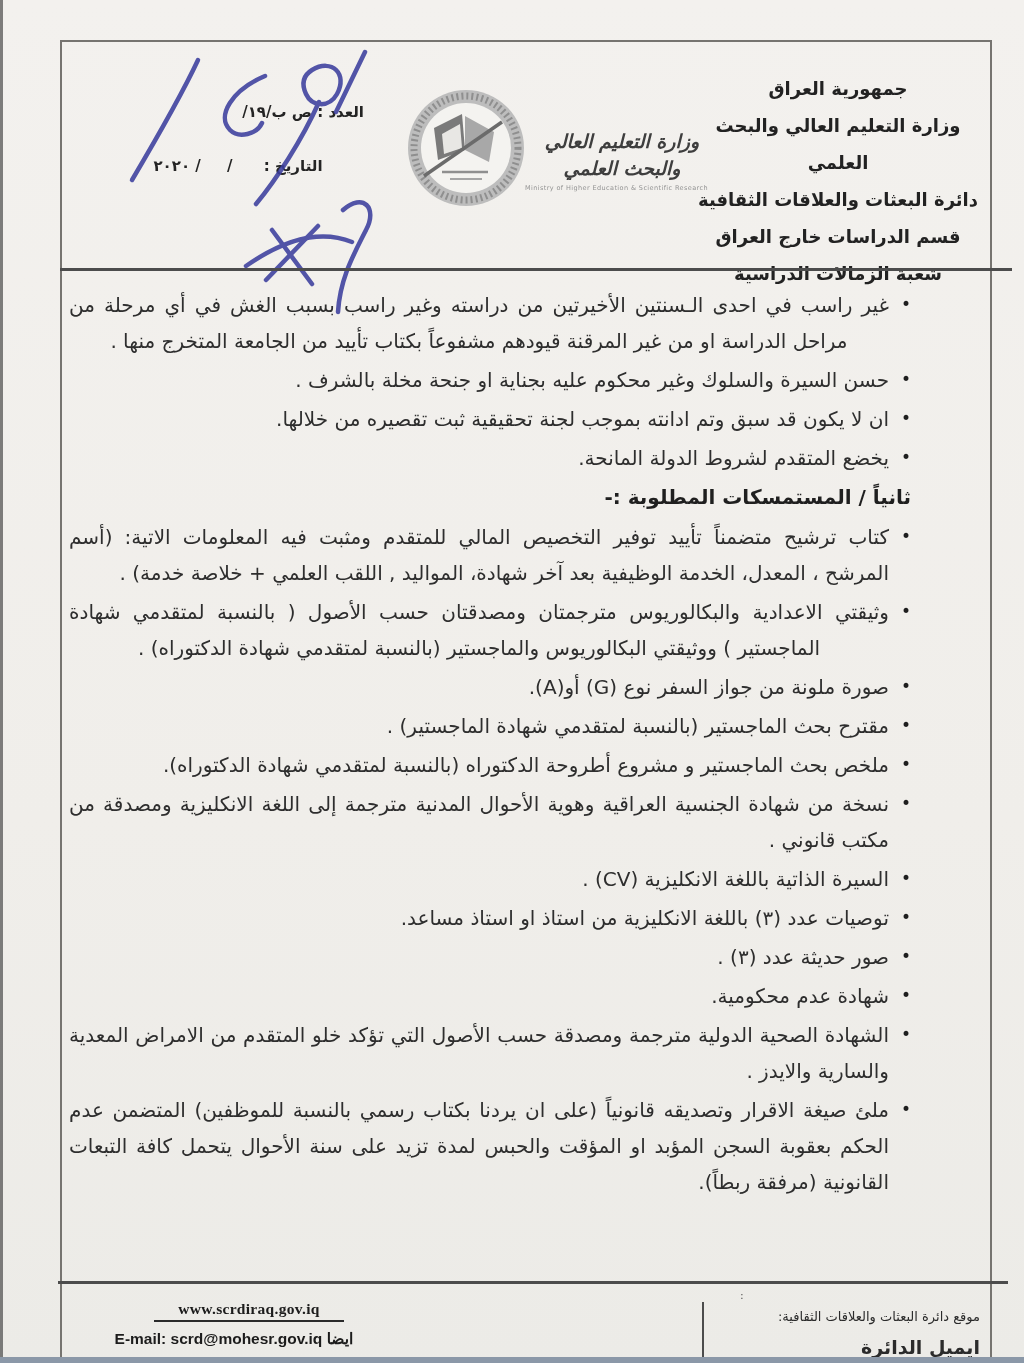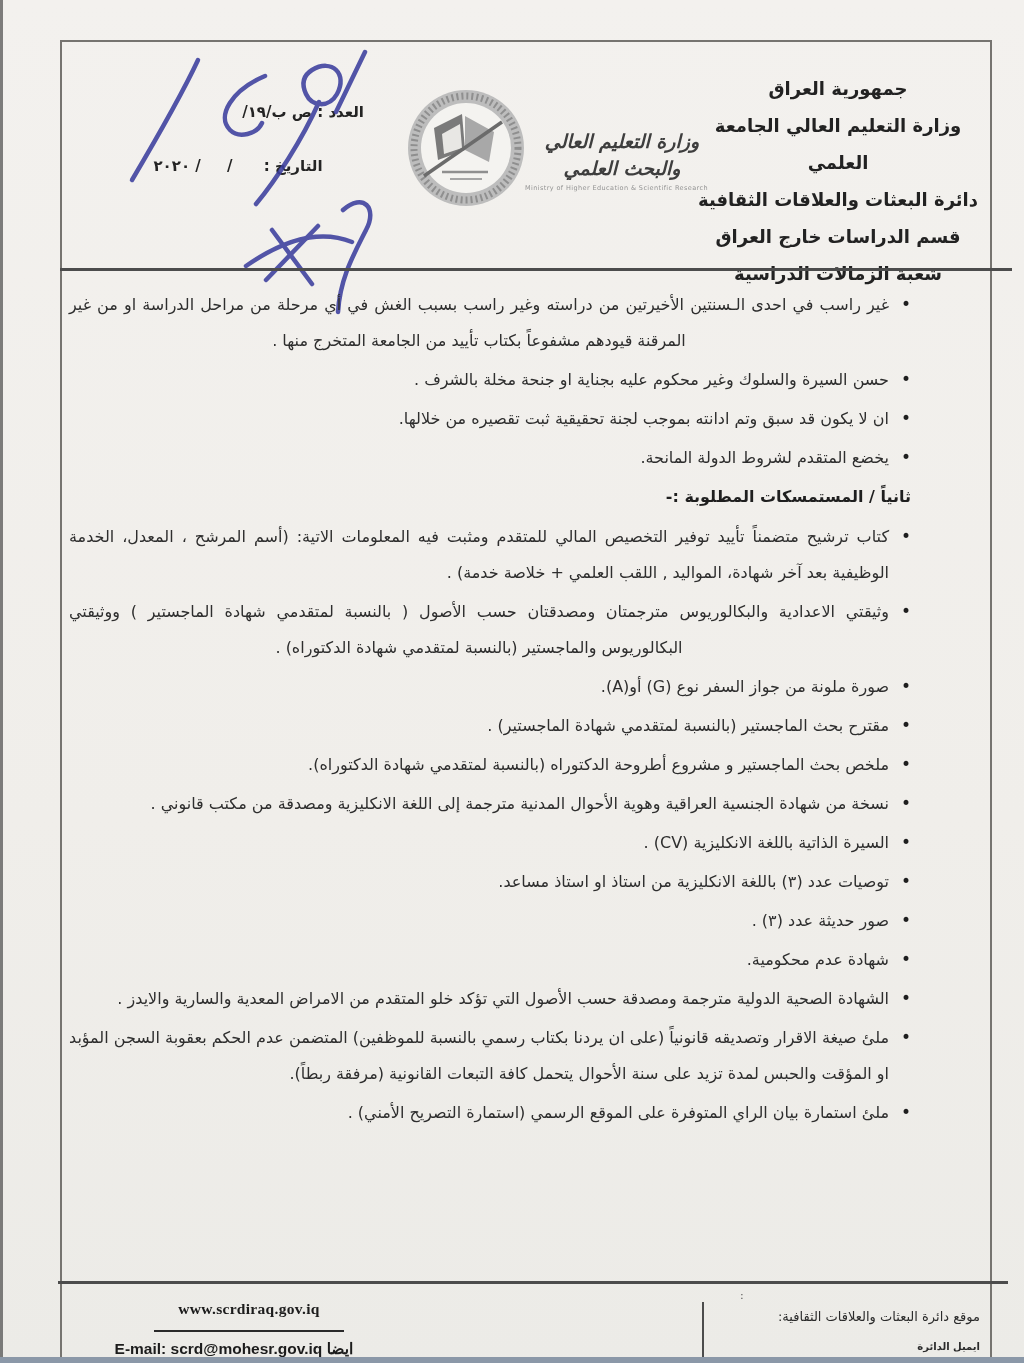--- a/index.html
+++ b/index.html
@@ -44,21 +44,21 @@
     direction:rtl;text-align:right;color:#242424;
   }
   .hdr-left .row{font-size:15px;font-weight:bold;line-height:24px;white-space:pre;}
   .hdr-left .row+.row{margin-top:30px;text-align:center;}
 
   .ink{position:absolute;left:60px;top:28px;pointer-events:none;}
 
   
   .doc-body{
     position:absolute;right:109px;top:287px;width:846px;
-    direction:rtl;font-size:16px;line-height:36px;color:#2e2e2e;
+    direction:rtl;font-size:20px;line-height:36px;color:#2e2e2e;
   }
   .item{
     position:relative;padding-right:26px;margin-bottom:3px;
     text-align:justify;
   }
   .item::before{
     content:"\2022";position:absolute;right:4px;top:-1px;
     font-size:17px;color:#1e1e1e;
   }
   .item.wrapcenter{text-align-last:center;}
@@ -67,45 +67,45 @@
     text-underline-offset:5px;text-decoration-thickness:1.5px;
   }
 
   
   .ftr-right{
     position:absolute;right:44px;top:1290px;width:280px;
     direction:rtl;text-align:right;color:#2b2b2b;
   }
   .ftr-colon{display:block;font-size:11px;line-height:12px;color:#555;padding-left:40px;text-align:left;}
   .ftr-site{display:block;font-size:13px;line-height:30px;}
-  .ftr-mail-label{display:block;font-size:10px;font-weight:bold;line-height:30px;}
+  .ftr-mail-label{display:block;font-size:19px;font-weight:bold;line-height:30px;}
   .ftr-left{position:absolute;left:84px;top:1300px;width:300px;}
   .website{
     display:block;text-align:center;margin:0 0 8px 70px;width:190px;
     font-family:"Liberation Serif", serif;font-size:15.5px;font-weight:bold;color:#1c1c1c;
-    border-bottom:2px solid #2a2a2a;padding-bottom:12px;letter-spacing:.3px;
+    border-bottom:2px solid #2a2a2a;padding-bottom:2px;letter-spacing:.3px;
     text-decoration:none;
   }
   .email-line{
     display:block;direction:ltr;text-align:center;
     font-family:Liberation Sans, sans-serif;font-size:15.5px;font-weight:bold;color:#1c1c1c;
     white-space:nowrap;
   }
 </style>
 </head>
 <body>
 
 <div class="page">
 
   <div class="scan-edge-left"></div>
   <div class="frame"></div>
 
   <div class="hdr-right">
     <span>جمهورية العراق</span>
-    <span>وزارة التعليم العالي الجامعة العلمي</span>
+    <span>وزارة التعليم العالي والبحث العلمي</span>
     <span>دائرة البعثات والعلاقات الثقافية</span>
     <span>قسم الدراسات خارج العراق</span>
     <span>شعبة الزمالات الدراسية</span>
   </div>
 
   <div class="logo">
     <svg width="128" height="132" viewBox="0 0 128 132">
       <circle cx="64" cy="66" r="58" fill="#bdbdbd"></circle>
       <circle cx="64" cy="66" r="52" fill="none" stroke="#8f8f8f" stroke-width="7" stroke-dasharray="2 3"></circle>
       <circle cx="64" cy="66" r="45" fill="#f4f3f0"></circle>
@@ -159,21 +159,20 @@
     <div class="item">صورة ملونة من جواز السفر نوع (G) أو(A).</div>
     <div class="item">مقترح بحث الماجستير (بالنسبة لمتقدمي شهادة الماجستير) .</div>
     <div class="item">ملخص بحث الماجستير و مشروع أطروحة الدكتوراه (بالنسبة لمتقدمي شهادة الدكتوراه).</div>
     <div class="item">نسخة من شهادة الجنسية العراقية وهوية الأحوال المدنية مترجمة إلى اللغة الانكليزية ومصدقة من مكتب قانوني .</div>
     <div class="item">السيرة الذاتية باللغة الانكليزية (CV) .</div>
     <div class="item">توصيات عدد (٣) باللغة الانكليزية من استاذ او استاذ مساعد.</div>
     <div class="item">صور حديثة عدد (٣) .</div>
     <div class="item">شهادة عدم محكومية.</div>
     <div class="item">الشهادة الصحية الدولية مترجمة ومصدقة حسب الأصول التي تؤكد خلو المتقدم من الامراض المعدية والسارية والايدز .</div>
     <div class="item">ملئ صيغة الاقرار وتصديقه قانونياً (على ان يردنا بكتاب رسمي بالنسبة للموظفين) المتضمن عدم الحكم بعقوبة السجن المؤبد او المؤقت والحبس لمدة تزيد على سنة الأحوال يتحمل كافة التبعات القانونية (مرفقة ربطاً).</div>
-    <div class="item">ملئ استمارة بيان الراي المتوفرة على الموقع الرسمي (استمارة التصريح الأمني) .</div>
   </div>
 
   <div class="rule footer-rule"></div>
   <div class="rule footer-divider"></div>
 
   <div class="ftr-right">
     <span class="ftr-colon">:</span>
     <span class="ftr-site">موقع دائرة البعثات والعلاقات الثقافية:</span>
     <span class="ftr-mail-label">ايميل الدائرة</span>
   </div>

